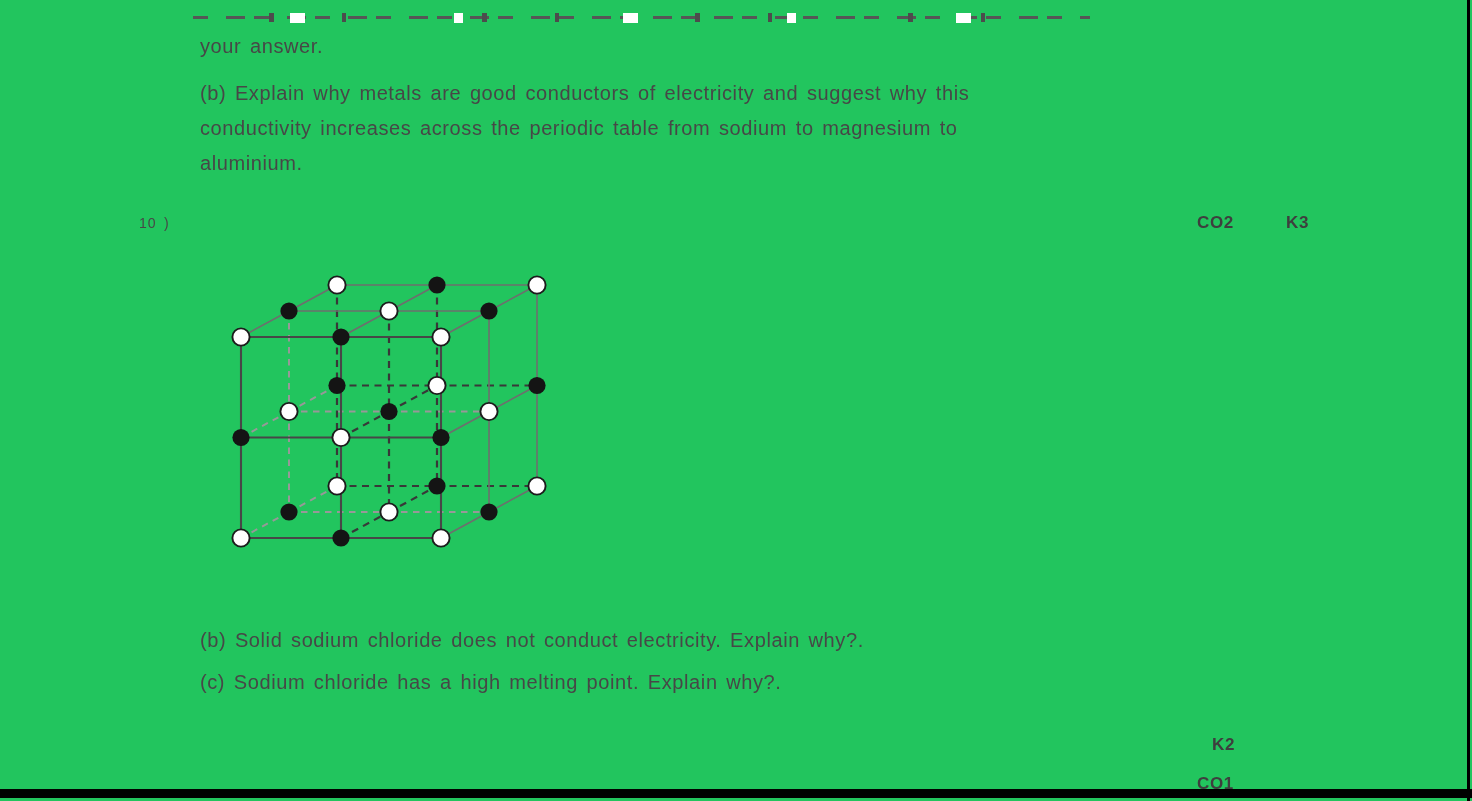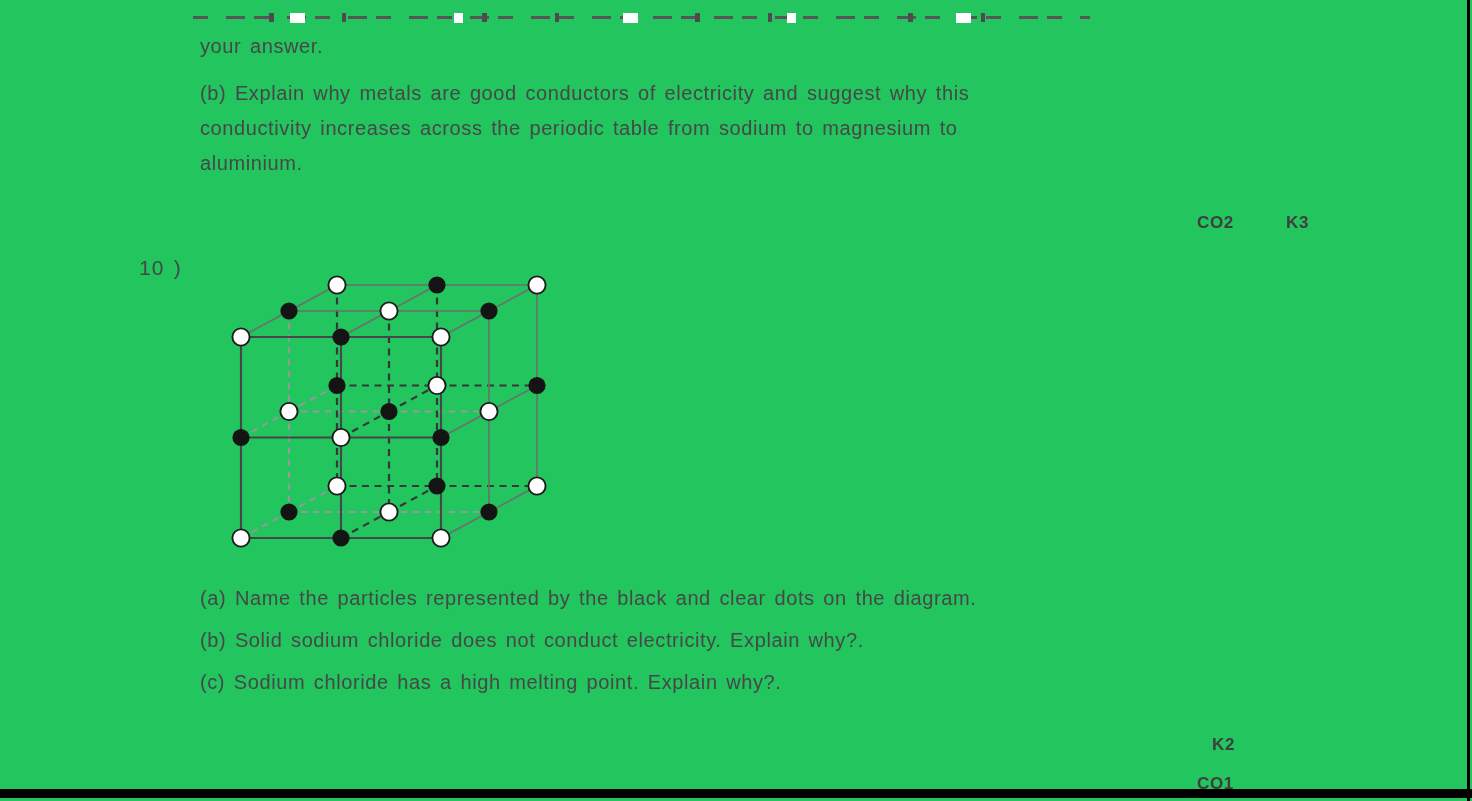--- a/index.html
+++ b/index.html
@@ -13,21 +13,21 @@
   }
   .txt{
     position:absolute;
     font-size:20px;
     line-height:24px;
     letter-spacing:0.6px;
     word-spacing:2.5px;
     color:var(--text,#474747);
     white-space:nowrap;
   }
-  .qnum{font-size:21px;letter-spacing:1px;margin-top:45px;}
+  .qnum{font-size:14px;letter-spacing:1px;}
   .marks{
     position:absolute;
     font-size:17px;
     font-weight:600;
     letter-spacing:0.6px;
     color:#3e3e3e;
     white-space:nowrap;
   }
   
   .clip-strip{position:absolute;left:193px;top:13px;width:897px;height:10px;}
@@ -150,21 +150,20 @@
       <circle cx="437" cy="285" r="8.6" class="dot-black"></circle>
       <circle cx="537" cy="285" r="8.6" class="dot-clear"></circle>
       <circle cx="337" cy="385.5" r="8.6" class="dot-black"></circle>
       <circle cx="437" cy="385.5" r="8.6" class="dot-clear"></circle>
       <circle cx="537" cy="385.5" r="8.6" class="dot-black"></circle>
       <circle cx="337" cy="486" r="8.6" class="dot-clear"></circle>
       <circle cx="437" cy="486" r="8.6" class="dot-black"></circle>
       <circle cx="537" cy="486" r="8.6" class="dot-clear"></circle>
     </svg>
 
-  <div class="txt" style="left:200px;top:586px">(a) Name the particles represented by the black and clear dots on the diagram.</div>
   <div class="txt" style="left:200px;top:670px">(c) Sodium chloride has a high melting point. Explain why?.</div>
   <div class="txt" style="left:200px;top:628px">(b) Solid sodium chloride does not conduct electricity. Explain why?.</div>
 
   <div class="marks" style="left:1197px;top:774px">CO1</div>
   <div class="marks" style="left:1212px;top:735px">K2</div>
 
   <div class="bottom-bar"></div>
   <div class="right-border"></div>
 </div>
 

